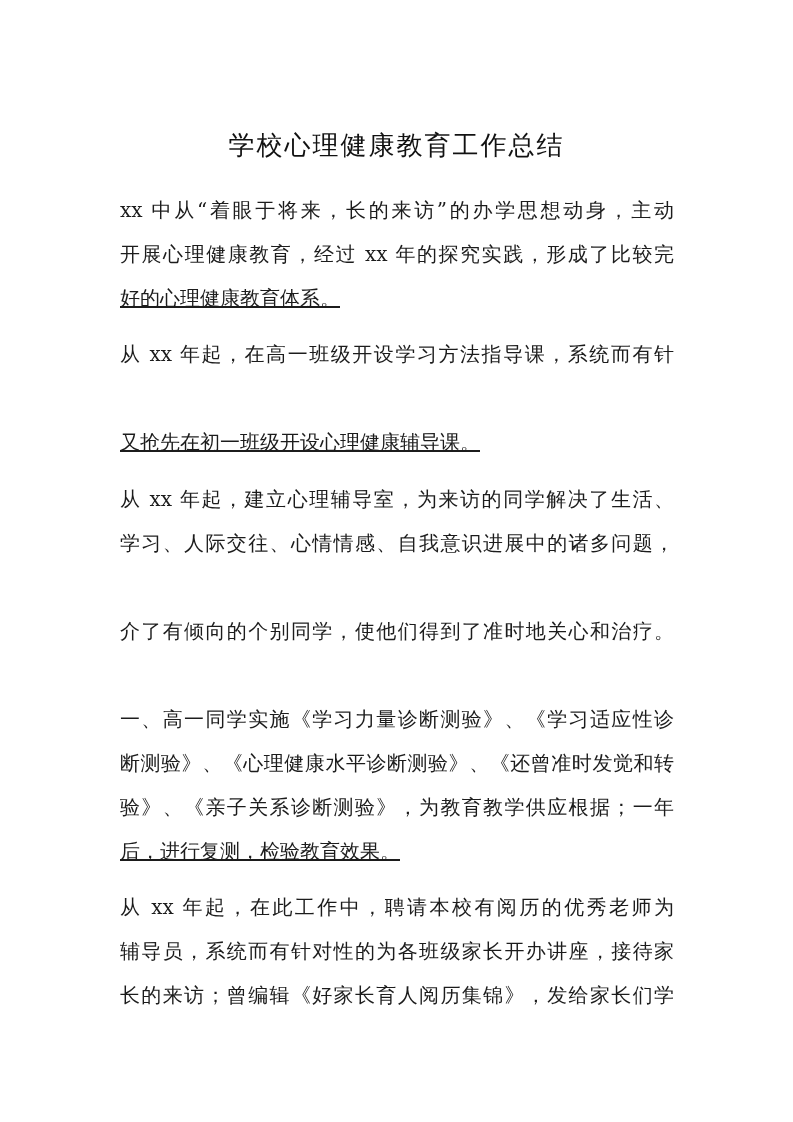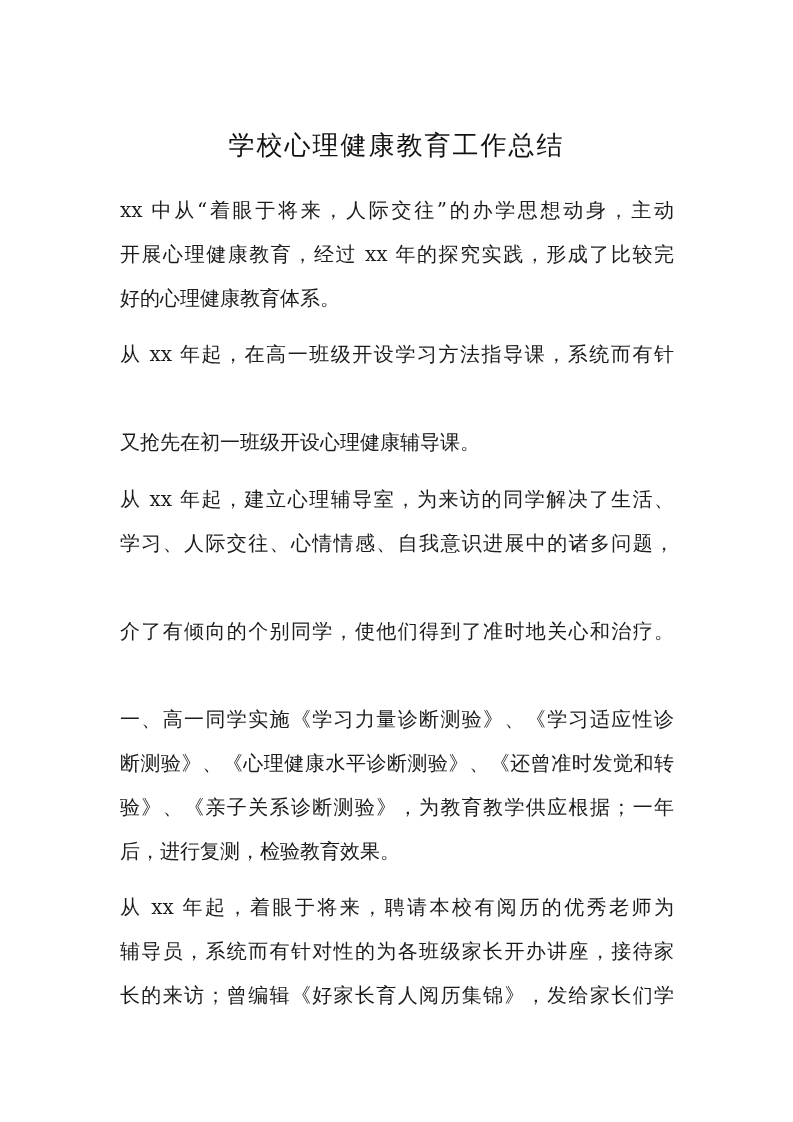--- a/index.html
+++ b/index.html
@@ -3,39 +3,39 @@
 <meta charset="utf-8">
 <style>
   html, body { margin: 0; padding: 0; background: #ffffff; }
   body { width: 793px; height: 1122px; position: relative; overflow: hidden;
          font-family: "DejaVu Serif", "Liberation Serif", serif; color: #1a1a1a; }
   .page { position: absolute; left: 0; top: 0; width: 793px; height: 1122px; background: #fff; }
   .title { position: absolute; left: 0; width: 793px; top: 128px; text-align: center;
            font-size: 26px; letter-spacing: 2px; color: #111; line-height: 34px; }
   .line { position: absolute; left: 120px; width: 554px; font-size: 20px; line-height: 28px;
           text-align: justify; text-align-last: justify; white-space: nowrap; letter-spacing: 0; color: #1c1c1c; }
-  .line.last { text-align-last: left; }
+  .line.last { text-align-last: left; text-decoration: underline; }
 </style>
 </head>
 <body>
 
 <div class="page">
   <div class="title">学校心理健康教育工作总结</div>
 
-  <div class="line" style="top:196px">xx 中从“着眼于将来，人际交往”的办学思想动身，主动</div>
+  <div class="line" style="top:196px">xx 中从“着眼于将来，长的来访”的办学思想动身，主动</div>
   <div class="line" style="top:240px">开展心理健康教育，经过 xx 年的探究实践，形成了比较完</div>
   <div class="line last" style="top:284px">好的心理健康教育体系。</div>
 
   <div class="line" style="top:340px">从 xx 年起，在高一班级开设学习方法指导课，系统而有针</div>
   <div class="line last" style="top:428px">又抢先在初一班级开设心理健康辅导课。</div>
 
   <div class="line" style="top:485px">从 xx 年起，建立心理辅导室，为来访的同学解决了生活、</div>
   <div class="line" style="top:529px">学习、人际交往、心情情感、自我意识进展中的诸多问题，</div>
   <div class="line" style="top:617px">介了有倾向的个别同学，使他们得到了准时地关心和治疗。</div>
   <div class="line" style="top:705px">一、高一同学实施《学习力量诊断测验》、《学习适应性诊</div>
   <div class="line" style="top:749px">断测验》、《心理健康水平诊断测验》、《还曾准时发觉和转</div>
   <div class="line" style="top:793px">验》、《亲子关系诊断测验》，为教育教学供应根据；一年</div>
   <div class="line last" style="top:837px">后，进行复测，检验教育效果。</div>
 
-  <div class="line" style="top:893px">从 xx 年起，着眼于将来，聘请本校有阅历的优秀老师为</div>
+  <div class="line" style="top:893px">从 xx 年起，在此工作中，聘请本校有阅历的优秀老师为</div>
   <div class="line" style="top:937px">辅导员，系统而有针对性的为各班级家长开办讲座，接待家</div>
   <div class="line" style="top:981px">长的来访；曾编辑《好家长育人阅历集锦》，发给家长们学</div>
 </div>
 
 </body></html>

